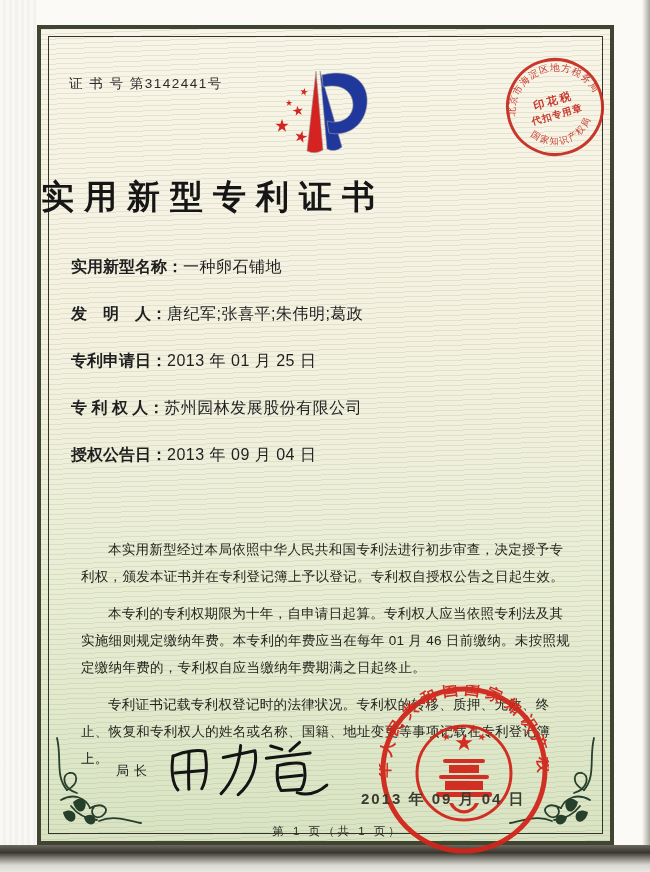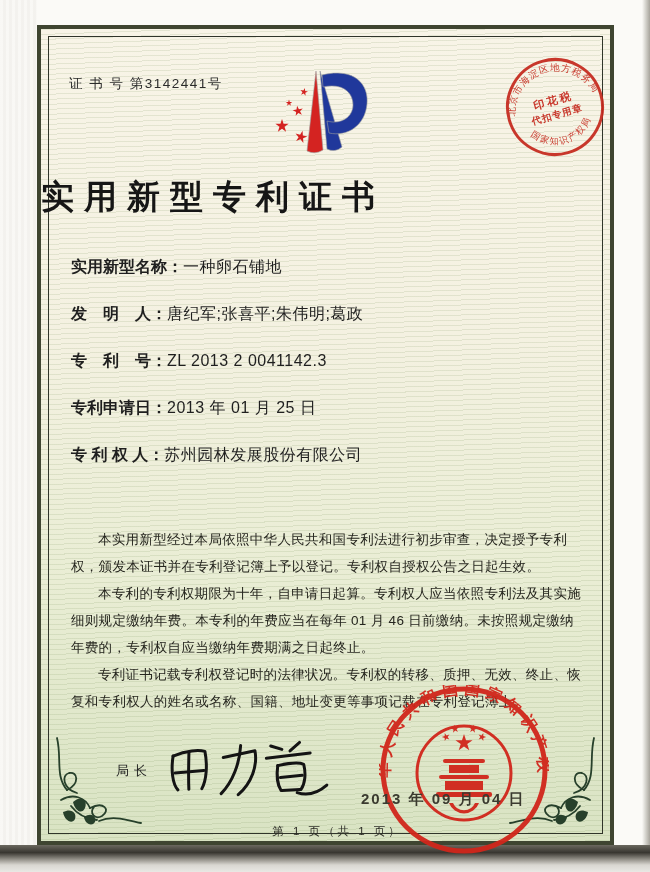--- a/index.html
+++ b/index.html
@@ -26,21 +26,21 @@
 
   .title{position:absolute;left:0;right:0;top:146px;text-align:left;
      font-size:33px;font-weight:bold;letter-spacing:10px;color:#161616;}
 
   .fields{position:absolute;left:30px;right:24px;top:228px;}
   .field{height:20px;margin-bottom:27px;font-size:16px;line-height:20px;color:#1f1f1f;white-space:nowrap;}
   .flabel{font-weight:bold;}
   .fvalue{font-weight:normal;letter-spacing:.5px;}
 
   .paras{position:absolute;left:30px;right:24px;top:497px;}
-  .paras p{margin:0;text-indent:2em;font-size:13.5px;line-height:27px;letter-spacing:.3px;color:#26261f;}
+  .paras p{margin:10px;text-indent:2em;font-size:13.5px;line-height:27px;letter-spacing:.3px;color:#26261f;}
 
   .signer-title{position:absolute;left:75px;top:733px;font-size:13px;letter-spacing:5px;color:#1d1d1d;}
   .signature{position:absolute;left:123px;top:703px;width:175px;height:78px;transform:rotate(-3deg);}
   .sr-data{position:absolute;width:1px;height:1px;overflow:hidden;opacity:0;}
 
   .office-seal{position:absolute;left:338px;top:656px;width:170px;height:170px;z-index:5;opacity:.95;}
   .seal-date{position:absolute;left:320px;top:761px;z-index:6;font-size:15px;font-weight:bold;
      letter-spacing:2px;color:#3a3a2f;white-space:nowrap;}
 
   .footer-page{position:absolute;left:0;right:0;top:795px;text-align:center;
@@ -97,27 +97,27 @@
     <div class="title">实用新型专利证书</div>
 
     <div class="fields">
       <div class="field">
         <span class="flabel">实用新型名称：</span><span class="fvalue">一种卵石铺地</span>
       </div>
       <div class="field">
         <span class="flabel">发　明　人：</span><span class="fvalue">唐纪军;张喜平;朱伟明;葛政</span>
       </div>
       <div class="field">
-        <span class="flabel">专　利　号：</span><span class="fvalue">ZL 2013 2 0041142.3</span>
-      </div>
-      <div class="field">
         <span class="flabel">专利申请日：</span><span class="fvalue">2013 年 01 月 25 日</span>
       </div>
       <div class="field">
         <span class="flabel">专 利 权 人：</span><span class="fvalue">苏州园林发展股份有限公司</span>
+      </div>
+      <div class="field">
+        <span class="flabel">授权公告日：</span><span class="fvalue">2013 年 09 月 04 日</span>
       </div>
     </div>
 
     <div class="paras">
       <p>本实用新型经过本局依照中华人民共和国专利法进行初步审查，决定授予专利权，颁发本证书并在专利登记簿上予以登记。专利权自授权公告之日起生效。</p>
       <p>本专利的专利权期限为十年，自申请日起算。专利权人应当依照专利法及其实施细则规定缴纳年费。本专利的年费应当在每年 01 月 46 日前缴纳。未按照规定缴纳年费的，专利权自应当缴纳年费期满之日起终止。</p>
       <p>专利证书记载专利权登记时的法律状况。专利权的转移、质押、无效、终止、恢复和专利权人的姓名或名称、国籍、地址变更等事项记载在专利登记簿上。</p>
     </div>
 
     <div class="signer-title">局长</div>

